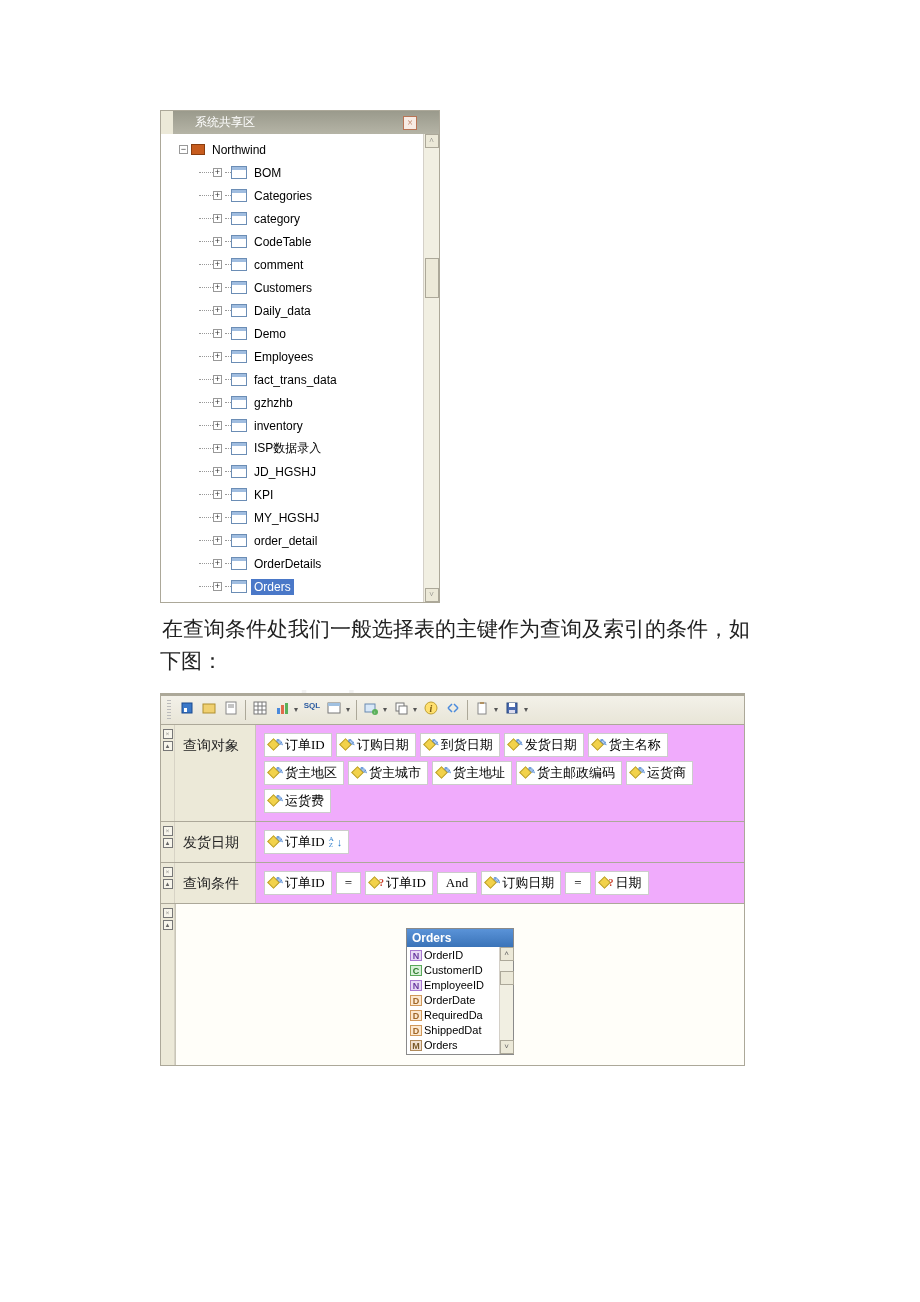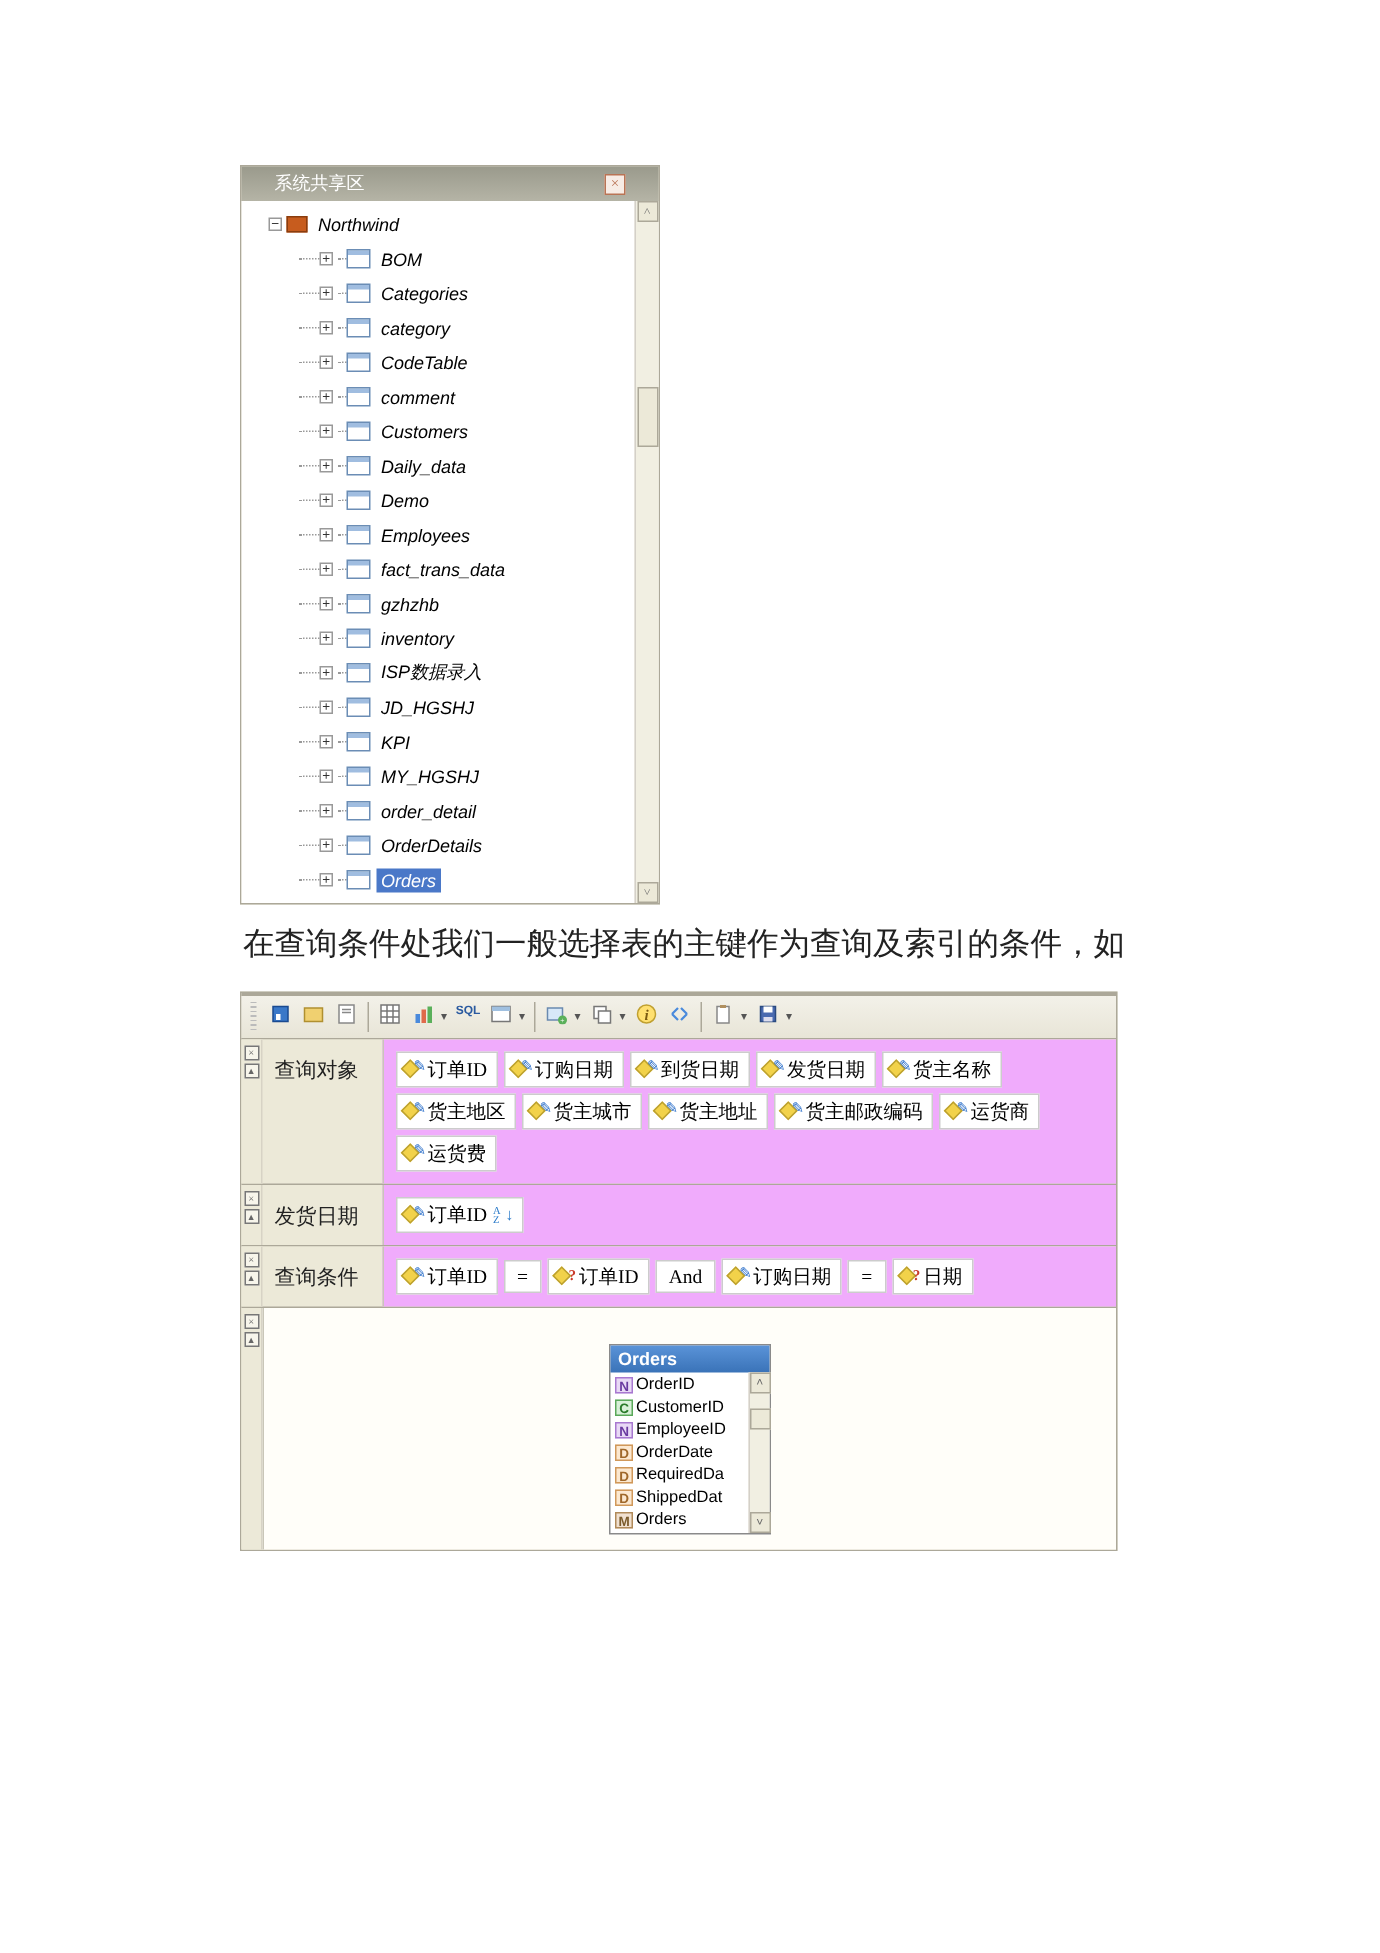--- a/index.html
+++ b/index.html
@@ -23,20 +23,21 @@
     position: relative;
   }
   .tree-title {
     background: linear-gradient(#9a9a8c, #b5b4a6);
     color: #fff;
     padding: 3px 22px;
     display: flex;
     justify-content: space-between;
     align-items: center;
     font-family: "SimSun", serif;
+    margin-left: 12px;
   }
   .close-x {
     display: inline-block;
     width: 14px; height: 14px;
     border: 1px solid #b97455;
     background: #f7ece5;
     color: #b97455;
     font-size: 10px;
     text-align: center;
     line-height: 12px;
@@ -118,21 +119,20 @@
     width: 16px; height: 13px;
     margin-right: 4px;
     background:
       linear-gradient(#a0bde0, #a0bde0) 0 0/100% 3px no-repeat,
       linear-gradient(#fff,#fff) 0 3px/100% 10px no-repeat;
     border: 1px solid #6b8db5;
     position: relative;
   }
   .tree-label {
     padding: 1px 3px;
-    font-style: italic;
   }
   .tree-label.selected {
     background: #4a78c8;
     color: #fff;
   }
   
   .body-text {
     font-family: "SimSun", serif;
     font-size: 21px;
     line-height: 1.8;
@@ -510,20 +510,21 @@
         <div class="scroll-thumb"></div>
         <div style="flex:1"></div>
         <span class="scroll-btn">˅</span>
       </div>
     </div>
   </div>
 
   <div class="watermark">www.bdocx.com</div>
 
   <p class="body-text">在查询条件处我们一般选择表的主键作为查询及索引的条件，如</p>
+  <p class="body-text noind" style="margin-top:-18px">下图：</p>
 
   <div class="designer">
 
     <div class="toolbar">
       <span class="tb-grip"></span>
       <span class="tb-btn">
           <svg width="14" height="14">
             <rect x="2" y="2" width="10" height="10" fill="#3a78c8" stroke="#1a4a90"></rect>
             <rect x="4" y="7" width="3" height="4" fill="#fff"></rect>
           </svg>

